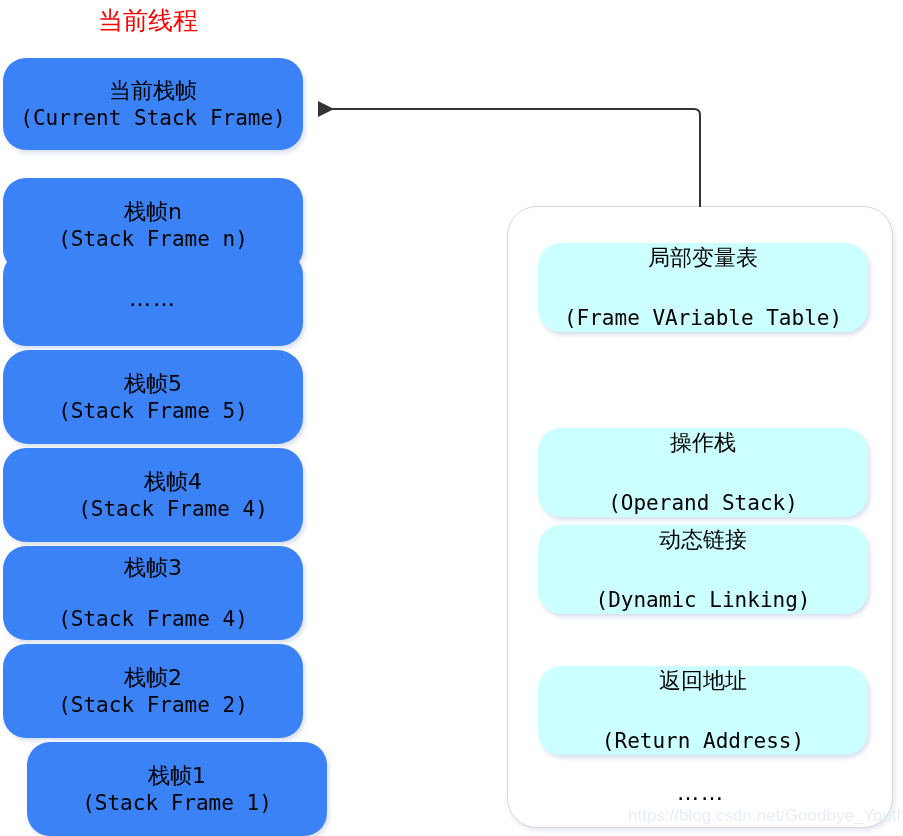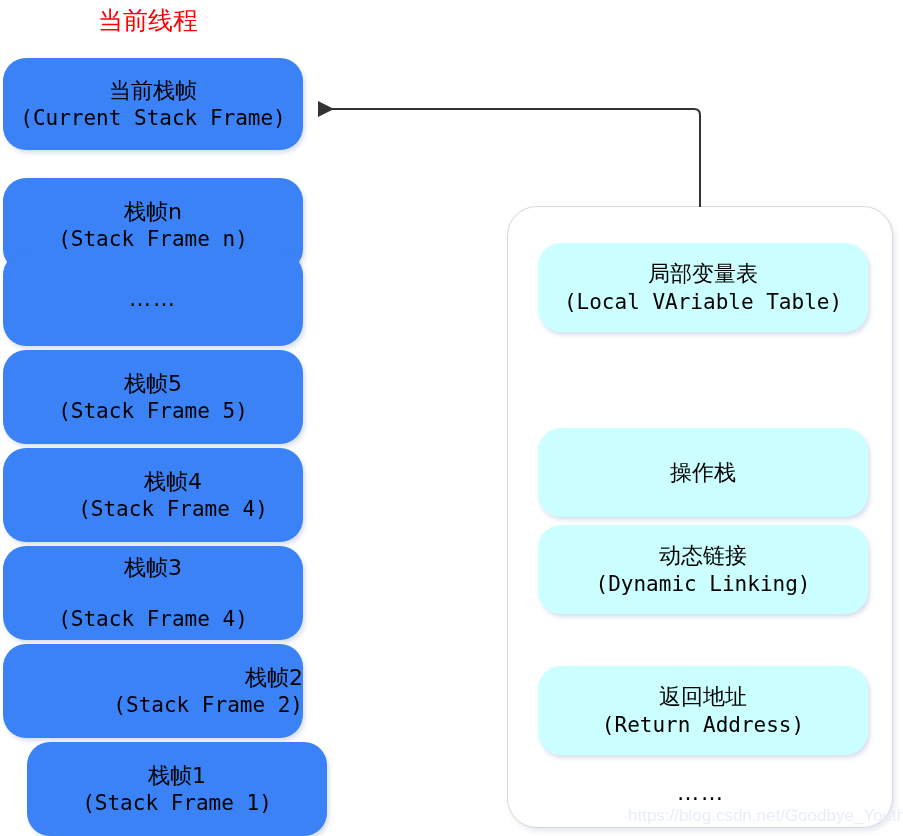--- a/index.html
+++ b/index.html
@@ -102,21 +102,21 @@
     position: absolute;
     left: 30px;
     width: 330px;
     box-sizing: border-box;
     background: #ccffff;
     border-radius: 23px;
     box-shadow: 2px 3px 4px rgba(120,140,190,0.28);
     display: flex;
     flex-direction: column;
     align-items: center;
-    justify-content: center;
+    justify-content: space-between;
     text-align: center;
   }
 
   .detail-cn {
     font-family: "DejaVu Sans", "Liberation Sans", sans-serif;
     font-size: 22px;
     line-height: 29px;
     color: #000000;
     white-space: nowrap;
   }
@@ -176,50 +176,51 @@
         <div class="frame-cn">当前栈帧</div>
         <div class="frame-en">(Current Stack Frame)</div>
       </div>
       <div class="frame-box" style="top: 96px; height: 94px; margin-top: 24px;">
         <div class="frame-cn">栈帧n</div>
         <div class="frame-en">(Stack Frame n)</div>
       </div>
       <div class="frame-box" style="top: 194px; height: 94px;">
         <div class="frame-dots">……</div>
       </div>
-      <div class="frame-box" style="top: 292px; height: 94px;">
+      <div class="frame-box" style="top: 292px; height: 94px; border-radius: 26px;">
         <div class="frame-cn">栈帧5</div>
         <div class="frame-en">(Stack Frame 5)</div>
       </div>
       <div class="frame-box" style="top: 390px; height: 94px; padding-left: 40px;">
         <div class="frame-cn">栈帧4</div>
         <div class="frame-en">(Stack Frame 4)</div>
       </div>
       <div class="frame-box" style="top: 488px; height: 94px; gap: 24px;">
         <div class="frame-cn">栈帧3</div>
         <div class="frame-en">(Stack Frame 4)</div>
       </div>
-      <div class="frame-box" style="top: 586px; height: 94px; align-items: flex-end;">
+      <div class="frame-box" style="top: 586px; height: 94px;">
         <div class="frame-cn">栈帧2</div>
         <div class="frame-en">(Stack Frame 2)</div>
       </div>
       <div class="frame-box" style="top: 684px; height: 94px; margin-left: 24px;">
         <div class="frame-cn">栈帧1</div>
         <div class="frame-en">(Stack Frame 1)</div>
       </div>
     </div>
 
   <div class="detail-panel" id="detail-panel">
     <div class="panel-dots">……</div>
   <div class="detail-box" style="top: 36px; height: 89px;">
         <div class="detail-cn">局部变量表</div>
-        <div class="detail-en">(Local VAriable Table)</div>
+        <div class="detail-en">(Frame VAriable Table)</div>
       </div>
       <div class="detail-box" style="top: 177px; height: 89px; margin-top: 44px;">
         <div class="detail-cn">操作栈</div>
+        <div class="detail-en">(Operand Stack)</div>
       </div>
       <div class="detail-box" style="top: 318px; height: 89px;">
         <div class="detail-cn">动态链接</div>
         <div class="detail-en">(Dynamic Linking)</div>
       </div>
       <div class="detail-box" style="top: 459px; height: 89px;">
         <div class="detail-cn">返回地址</div>
         <div class="detail-en">(Return Address)</div>
       </div>
     </div>

